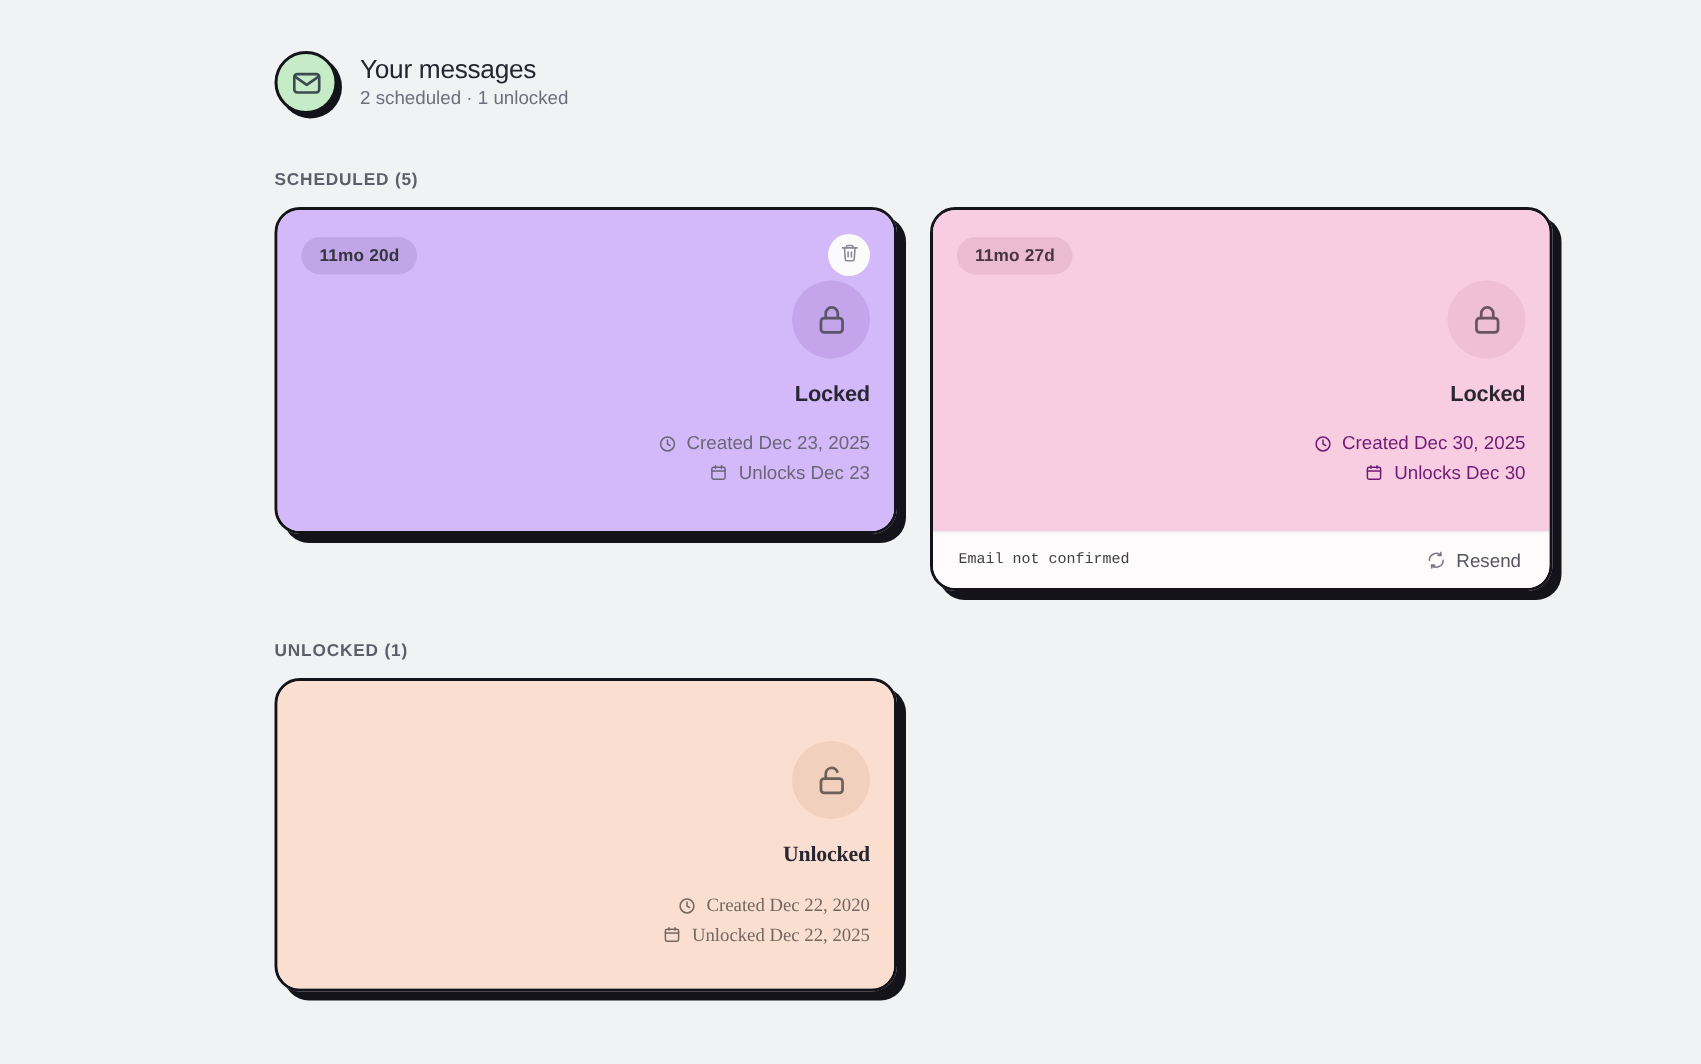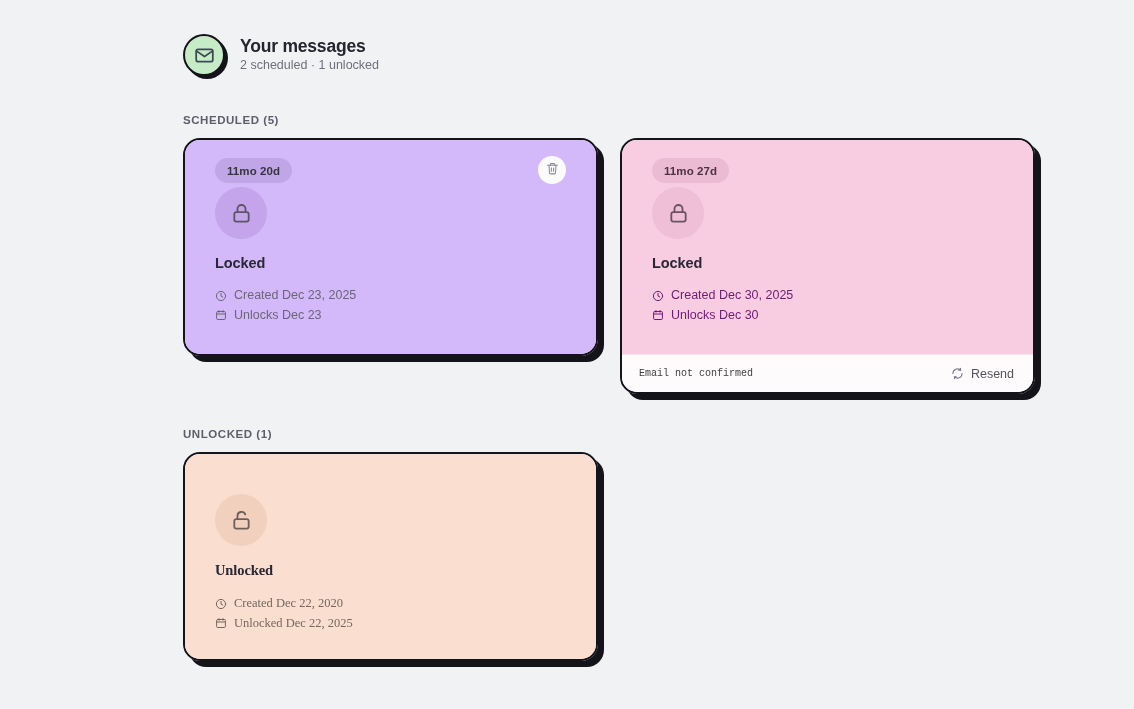--- a/index.html
+++ b/index.html
@@ -46,21 +46,21 @@
     align-items: center;
     justify-content: center;
   }
 
   .brand-badge svg { display: block; }
 
   .header-text { display: flex; flex-direction: column; gap: 3px; }
 
   .page-title {
     font-size: 17.5px;
-    font-weight: 700;
+    font-weight: 400;
     letter-spacing: -0.2px;
     color: #25242f;
     line-height: 1.1;
   }
 
   .page-subtitle {
     font-size: 12.5px;
     color: #6f6e7c;
     line-height: 1.1;
   }
@@ -87,21 +87,21 @@
     position: relative;
     width: 415px;
     border: 2.5px solid #14131a;
     border-radius: 17px;
     box-shadow: 6px 6px 0 #14131a;
     overflow: hidden;
   }
 
   .card-body {
     position: relative;
-    padding: 18px 30px 22px;
+    padding: 18px 16px 22px;
     min-height: 214px;
     display: flex;
     flex-direction: column;
   }
 
   .card.purple  .card-body { background: #d4b9fa; }
   .card.pink    .card-body { background: #f8cde2; }
   .card.peach   .card-body { background: #fadfd0; }
 
   .card.peach .card-body { min-height: 205px; padding-top: 40px; font-family: Liberation Serif, serif; }
@@ -141,21 +141,21 @@
     cursor: pointer;
     padding: 0;
     margin-top: -2px;
   }
 
   
   .card-center {
     flex: 1;
     display: flex;
     flex-direction: column;
-    align-items: flex-start;
+    align-items: flex-end;
     justify-content: center;
     margin-top: -4px;
   }
 
   .lock-circle {
     width: 52px;
     height: 52px;
     border-radius: 50%;
     display: flex;
     align-items: center;

